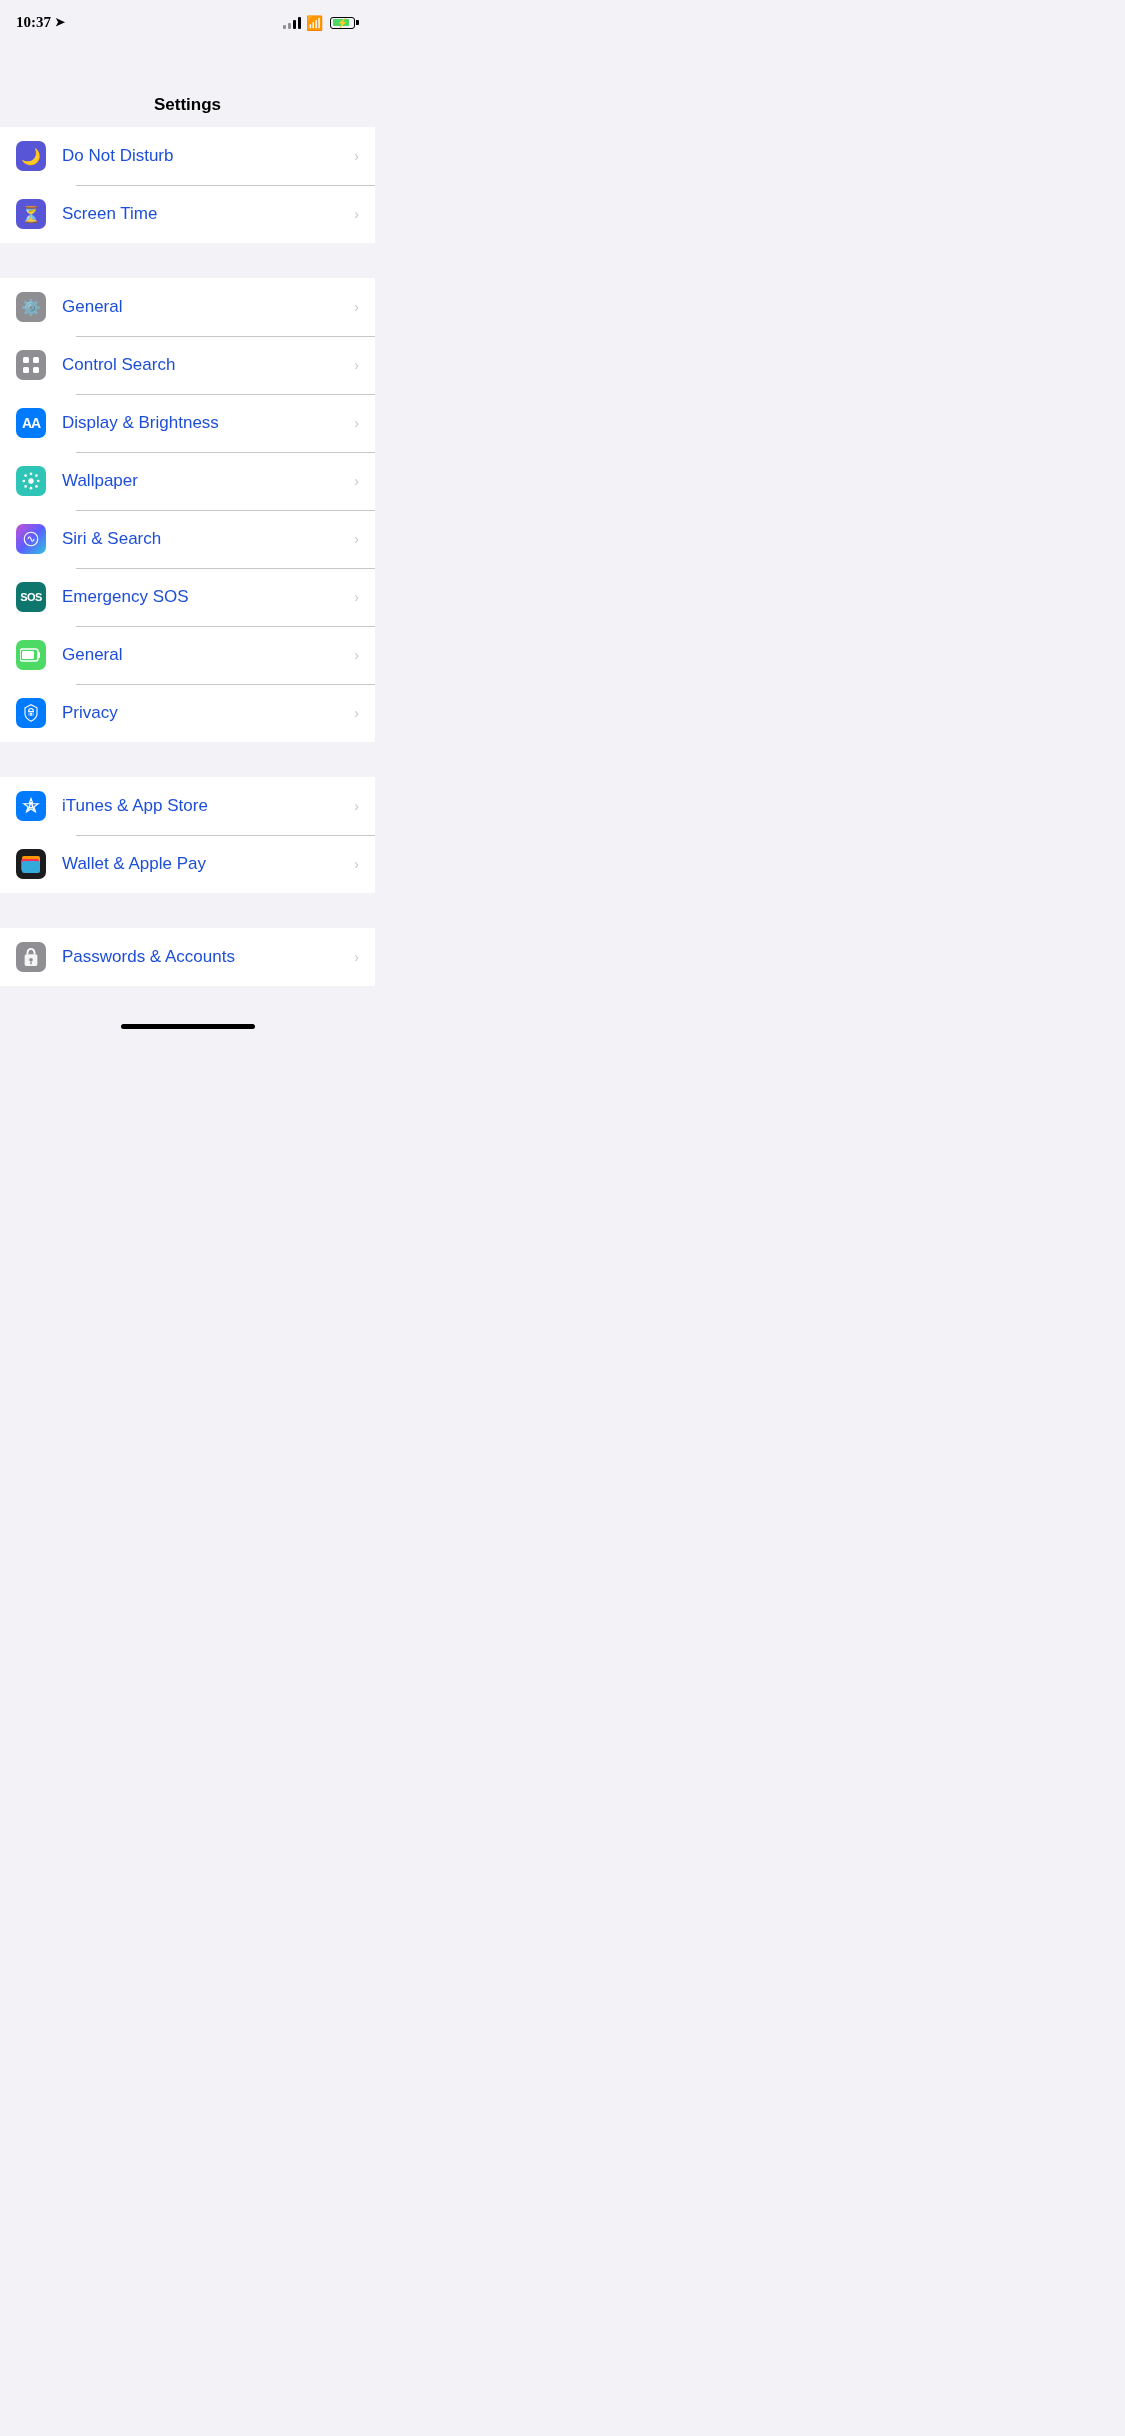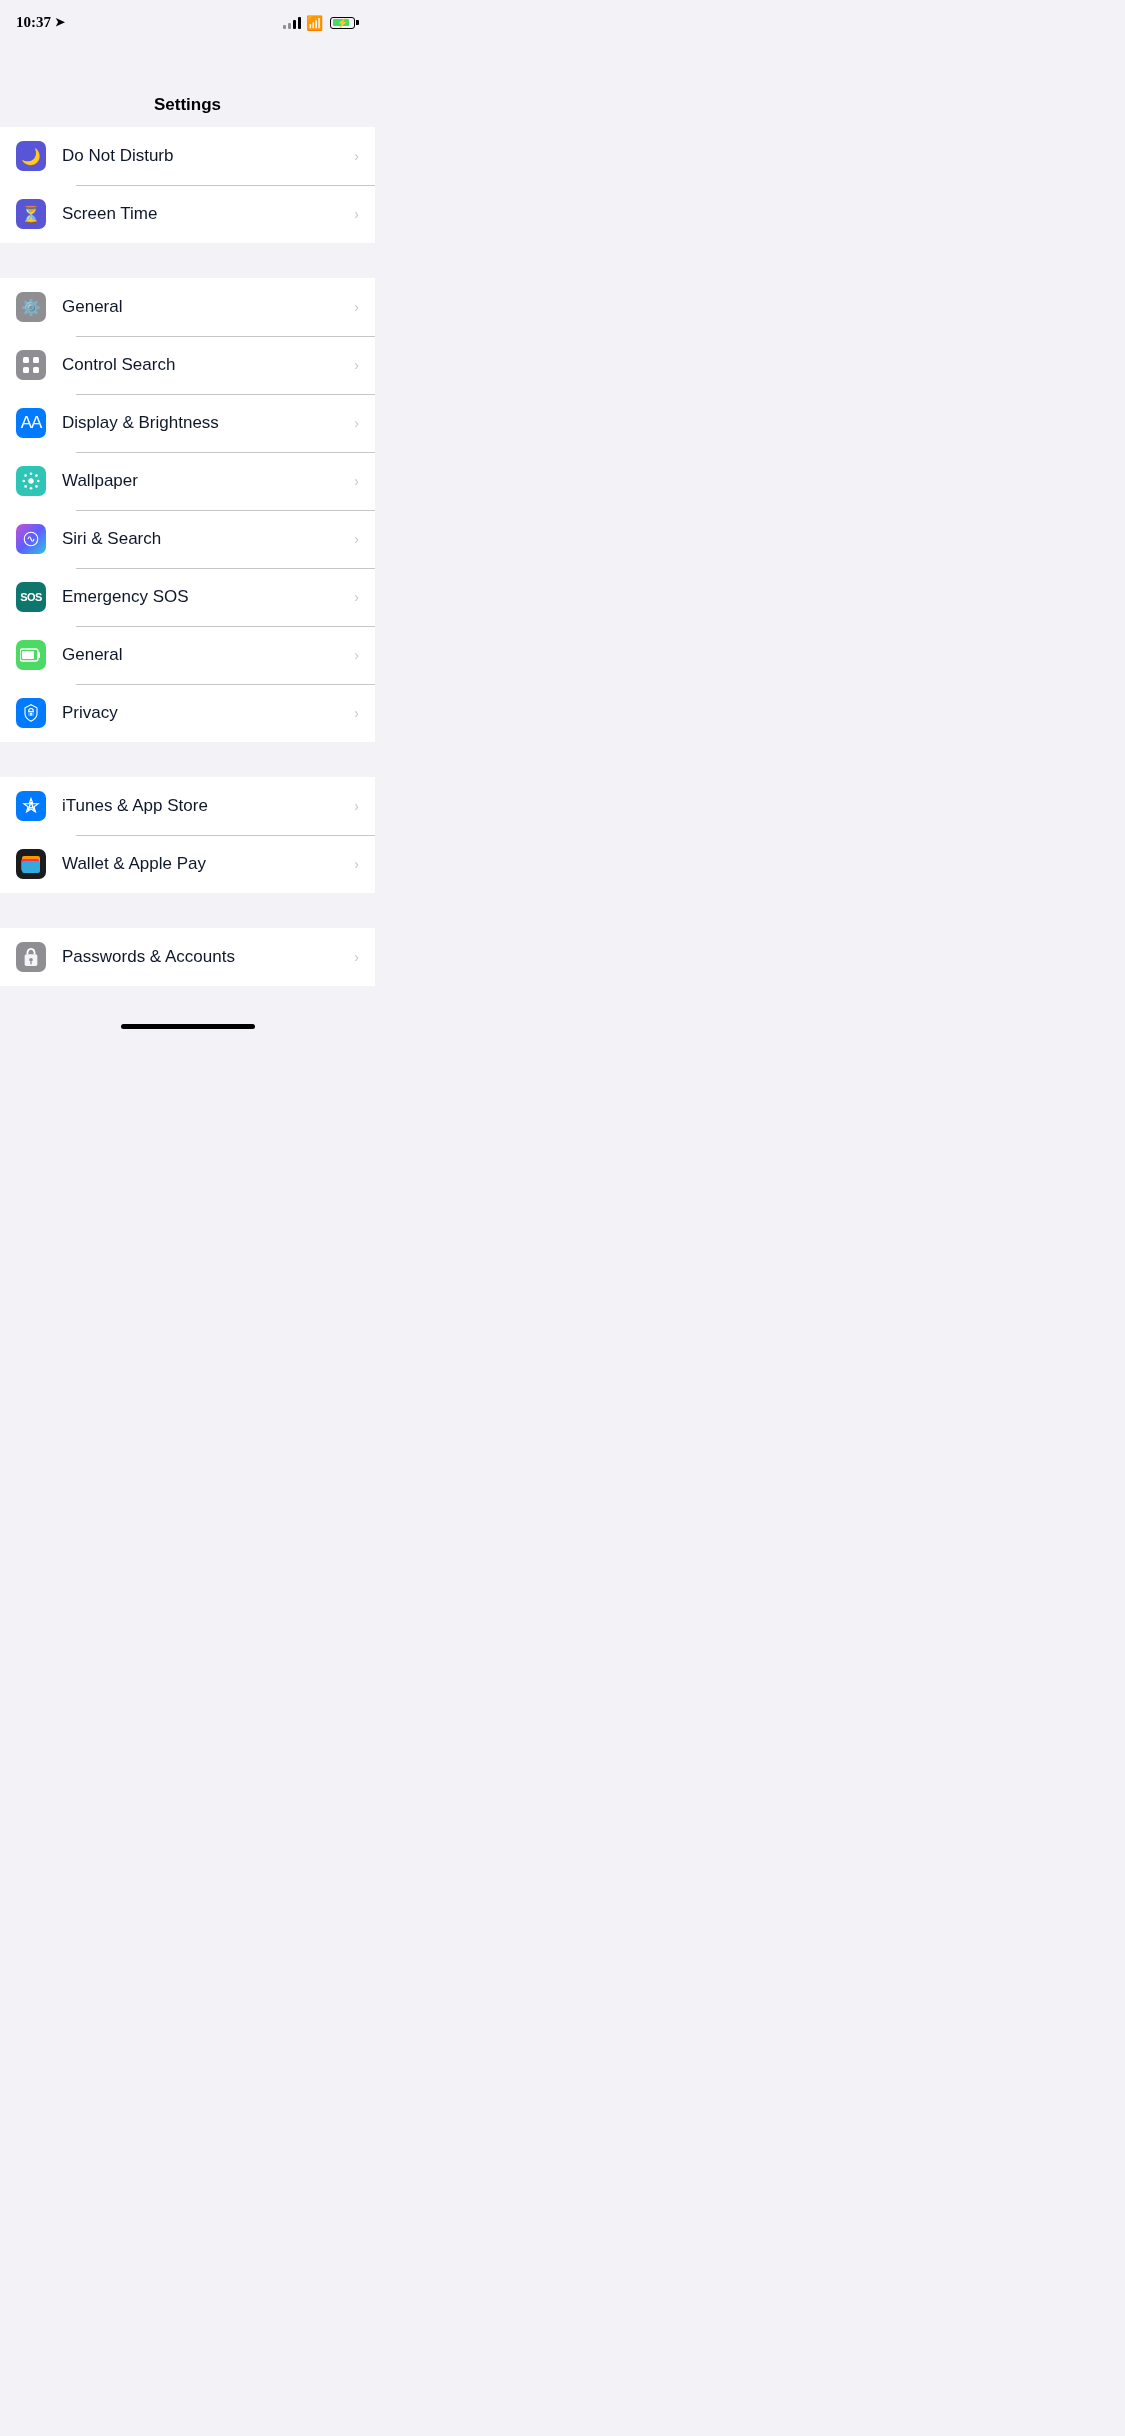--- a/index.html
+++ b/index.html
@@ -162,21 +162,21 @@
     .icon-battery { background: #4cd964; }
     .icon-privacy { background: #007aff; }
     .icon-appstore { background: #007aff; }
     .icon-wallet { background: #1c1c1e; }
     .icon-passwords { background: #8e8e93; }
 
     
     .row-label {
       flex: 1;
       font-size: 17px;
-      color: #0f172a;
+      color: #1d4ed8;
     }
 
     
     .row-chevron {
       color: #c7c7cc;
       font-size: 14px;
       margin-left: 8px;
       font-weight: 500;
     }
 
@@ -279,21 +279,21 @@
         <rect x="11" y="1" width="6" height="6" rx="1.5"></rect>
         <rect x="1" y="11" width="6" height="6" rx="1.5"></rect>
         <rect x="11" y="11" width="6" height="6" rx="1.5"></rect>
       </svg>
     </div>
     <span class="row-label">Control Search</span>
     <span class="row-chevron">›</span>
   </div>
   <div class="settings-row">
     <div class="row-icon icon-display">
-      <span class="aa-icon" style="font-size:17px; font-weight:400; color:#fff;">AA</span>
+      <span class="aa-icon" style="font-size:14px; font-weight:700; color:#fff;">AA</span>
     </div>
     <span class="row-label">Display &amp; Brightness</span>
     <span class="row-chevron">›</span>
   </div>
   <div class="settings-row">
     <div class="row-icon icon-wallpaper">
       <svg width="18" height="18" viewBox="0 0 20 20" fill="white">
         <circle cx="10" cy="10" r="3"></circle>
         <circle cx="10" cy="2" r="1.5"></circle>
         <circle cx="10" cy="18" r="1.5"></circle>

